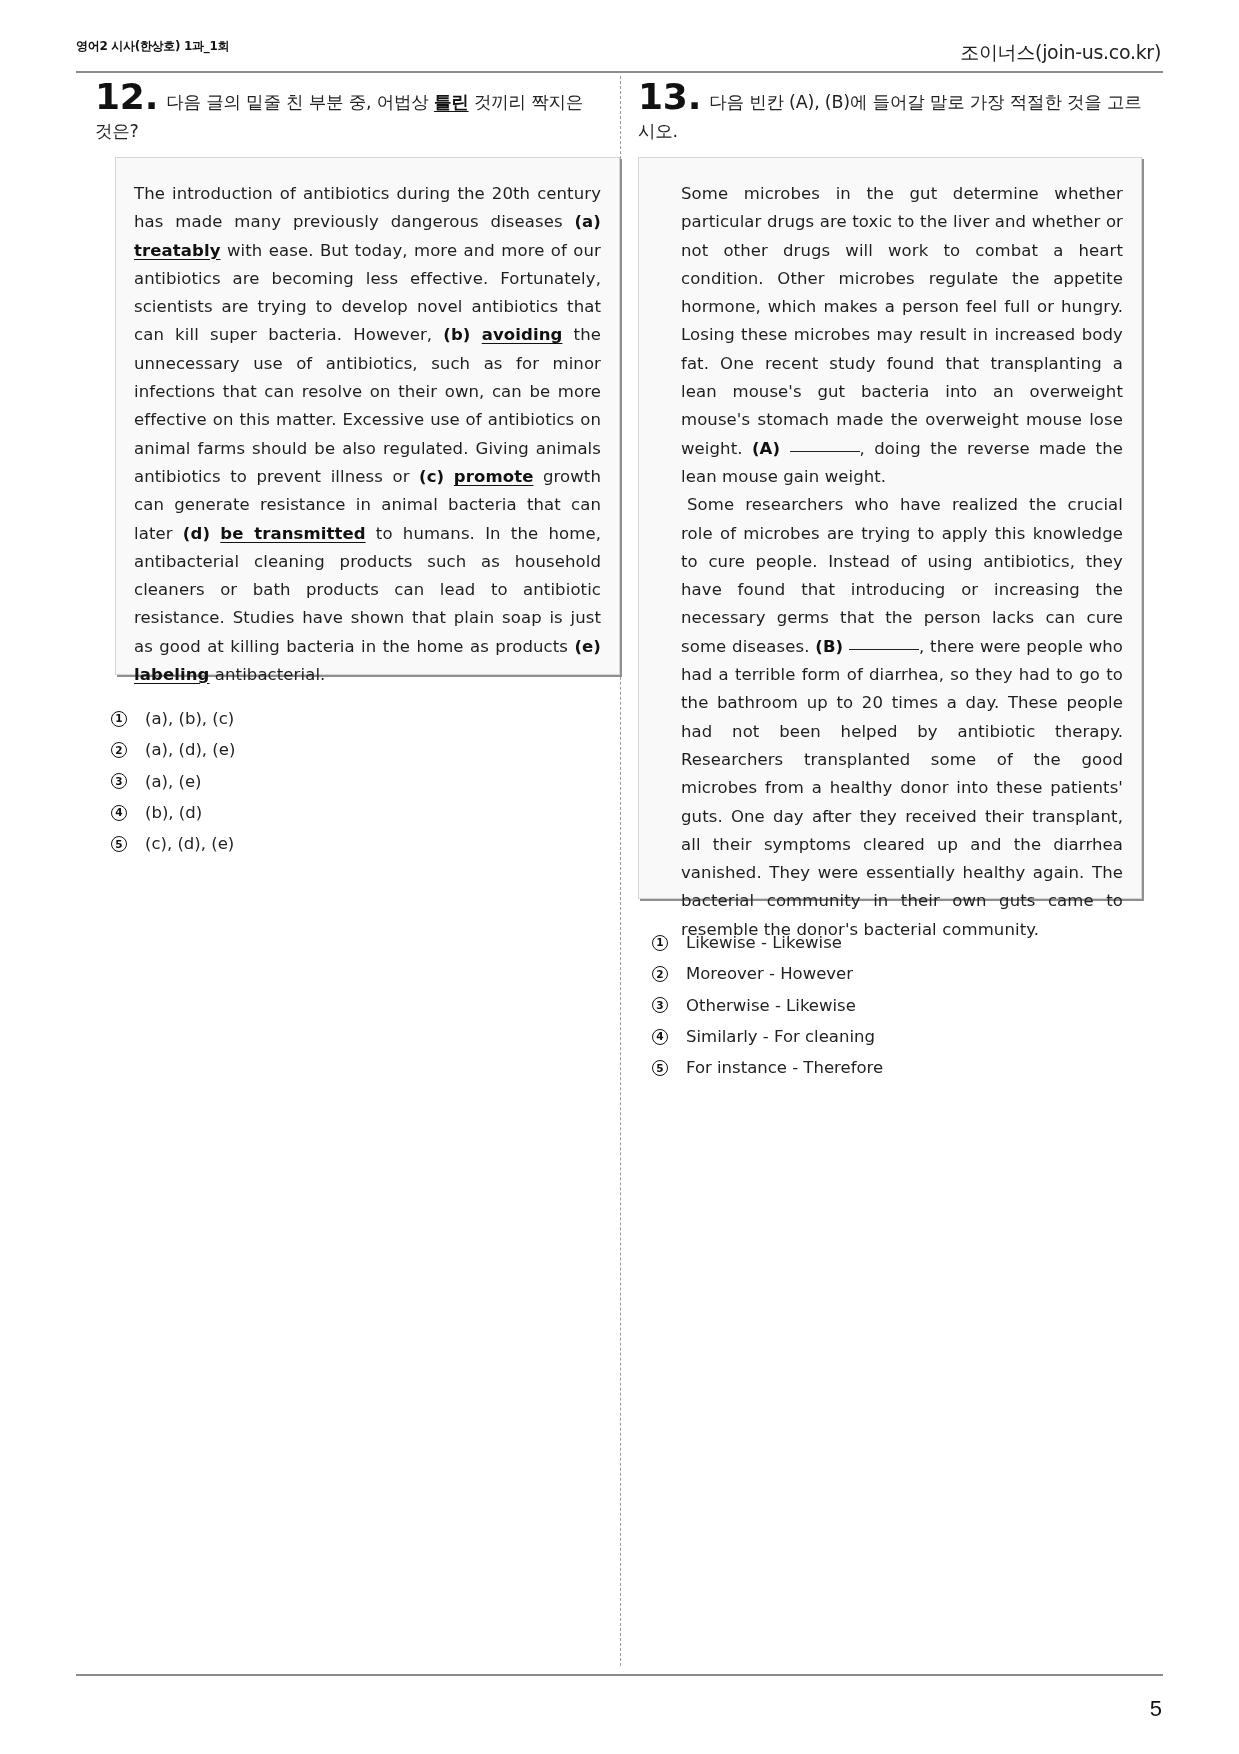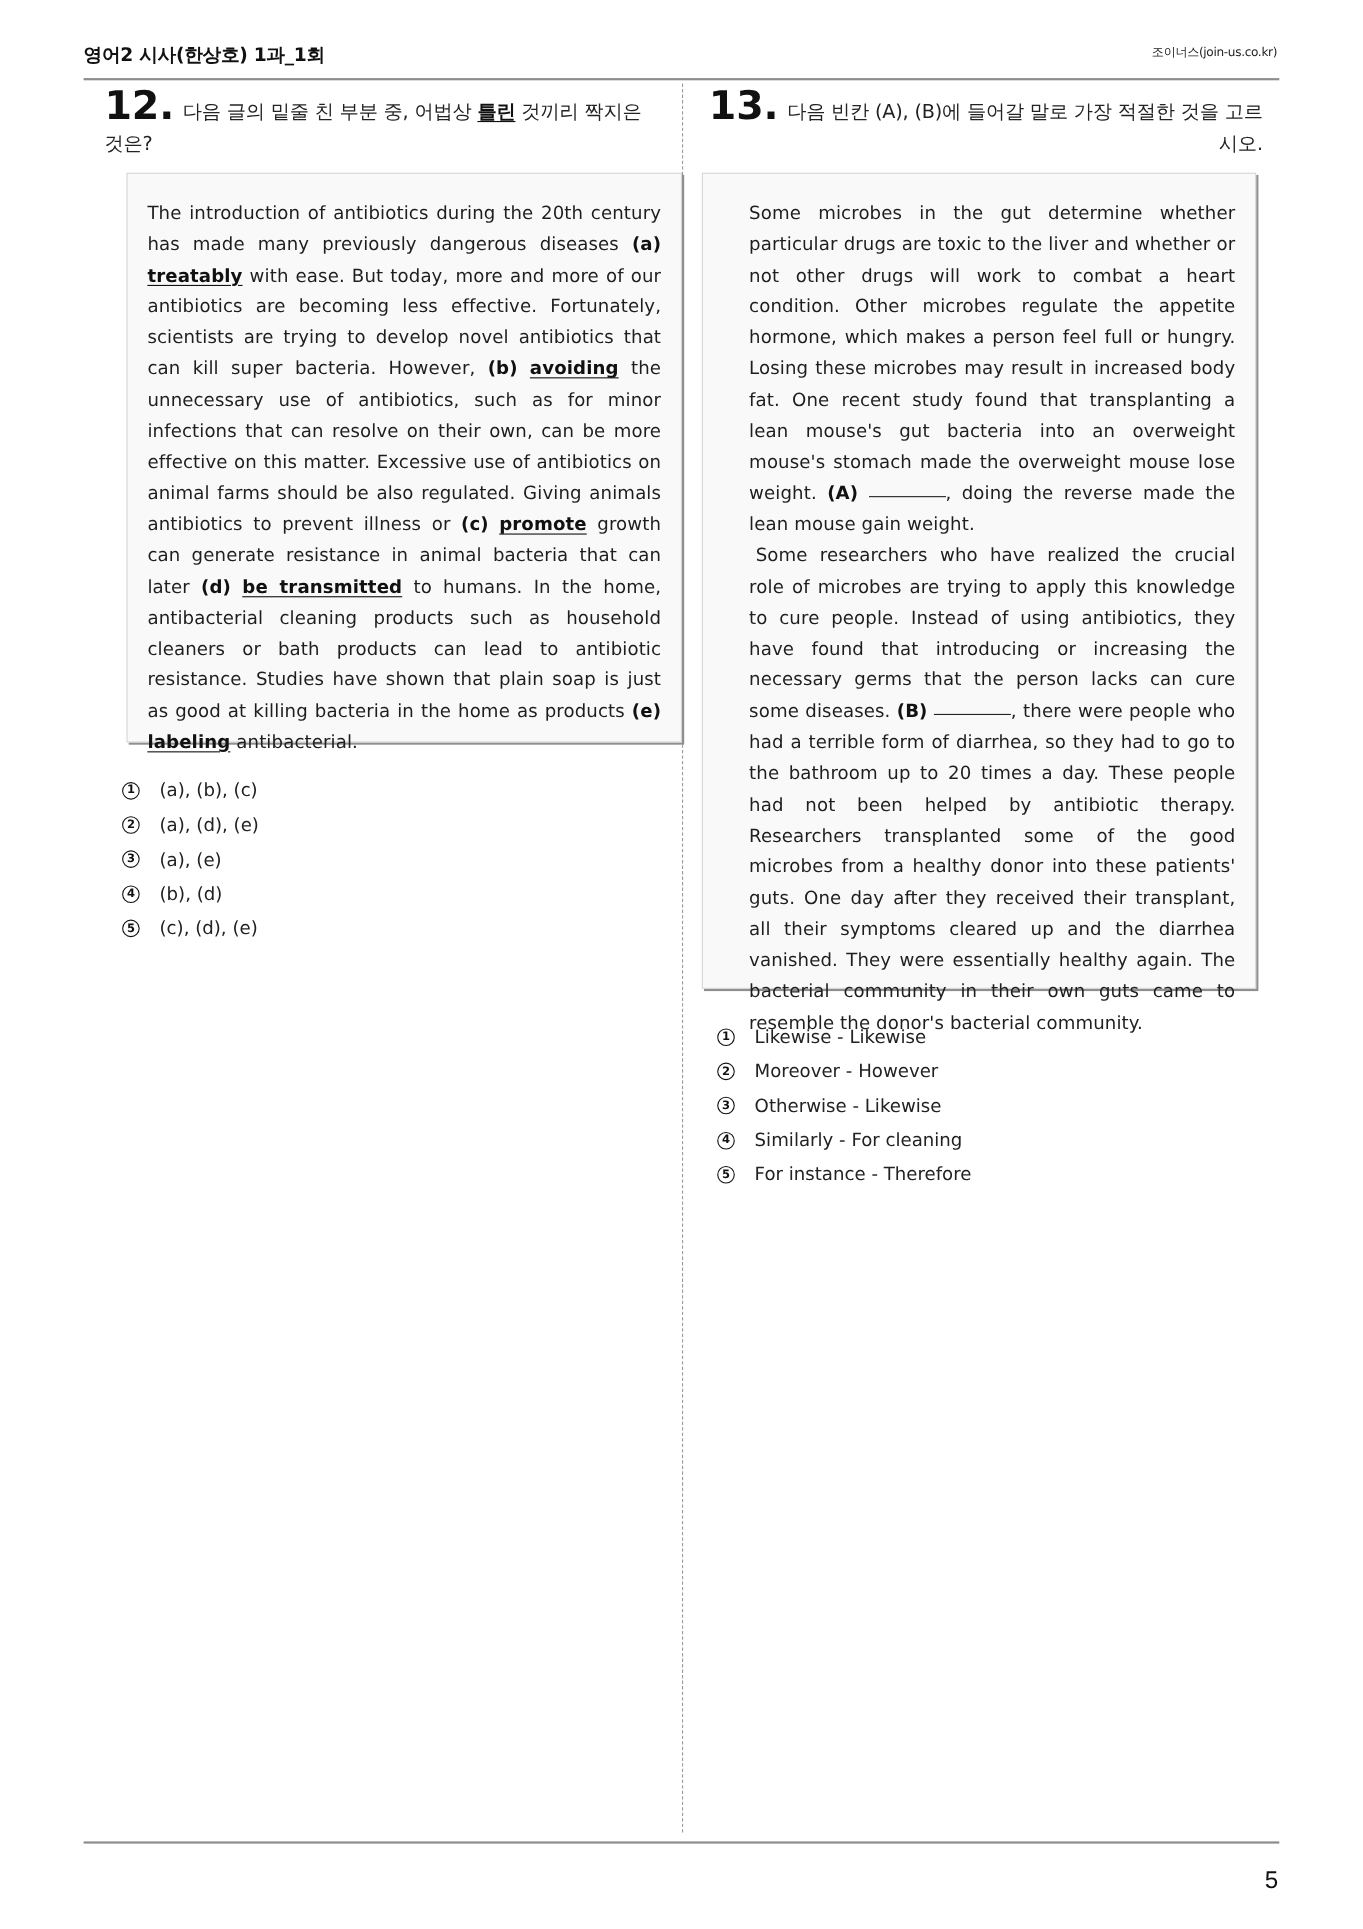--- a/index.html
+++ b/index.html
@@ -1,32 +1,32 @@
 <!DOCTYPE html>
 <html><head>
 <meta charset="utf-8">
 <style>
   * { box-sizing: border-box; margin: 0; padding: 0; }
   html, body { width: 1239px; height: 1754px; background: #ffffff; }
   body { position: relative; font-family: "DejaVu Sans", "Liberation Sans", sans-serif; color: #111; overflow: hidden; }
 
-  .hdr-title { position: absolute; left: 76px; top: 38px; font-size: 17px; font-weight: bold; color: #111; letter-spacing: -0.3px; }
-  .hdr-credit { position: absolute; right: 78px; top: 40px; font-size: 11px; color: #222; letter-spacing: -0.3px; }
+  .hdr-title { position: absolute; left: 76px; top: 38px; font-size: 12px; font-weight: bold; color: #111; letter-spacing: -0.3px; }
+  .hdr-credit { position: absolute; right: 78px; top: 40px; font-size: 19px; color: #222; letter-spacing: -0.3px; }
   .hdr-rule { position: absolute; left: 76px; top: 71px; width: 1087px; height: 2px; background: #8c8c8c; }
 
   .col-divider { position: absolute; left: 620px; top: 76px; height: 1590px; width: 0; border-left: 1px dashed #9a9a9a; }
 
   .foot-rule { position: absolute; left: 76px; top: 1674px; width: 1087px; height: 2px; background: #8c8c8c; }
   .page-num { position: absolute; right: 77px; top: 1696px; font-size: 22px; color: #111; font-family: "Liberation Sans Narrow", "Liberation Sans", sans-serif; }
 
   .q-head { position: absolute; font-size: 17.5px; line-height: 29px; color: #222; letter-spacing: -0.2px; }
   .q-head .q-num { font-size: 36px; font-weight: bold; color: #111; margin-right: 8px; vertical-align: -1px; }
   .q-head .q-emph { font-weight: bold; text-decoration: underline; text-underline-offset: 3px; color: #111; }
   #q12-head { left: 95px; top: 82px; width: 510px; }
-  #q13-head { left: 638px; top: 82px; width: 510px; text-align: right; }
+  #q13-head { left: 638px; top: 82px; width: 510px; }
 
   .passage { position: absolute; background: #f9f9f9; border: 1px solid #d6d6d6; box-shadow: 2px 2px 0 #8f8f8f; padding: 22px 18px 16px 18px; font-size: 16.5px; line-height: 28.3px; text-align: justify; color: #1e1e1e; letter-spacing: 0.1px; }
   #q12-box { left: 95px; top: 157px; width: 505px; height: 518px; margin-left: 20px; }
   #q13-box { left: 638px; top: 157px; width: 504px; height: 742px; padding-left: 42px; }
   .passage b { font-weight: bold; color: #111; }
   .passage .ul { font-weight: bold; text-decoration: underline; text-underline-offset: 3px; color: #111; }
   .passage .blank { display: inline-block; width: 70px; border-bottom: 1px solid #222; height: 1px; vertical-align: 2px; }
   .passage .para2 { text-indent: 6px; }
 
   .choices { position: absolute; list-style: none; }

